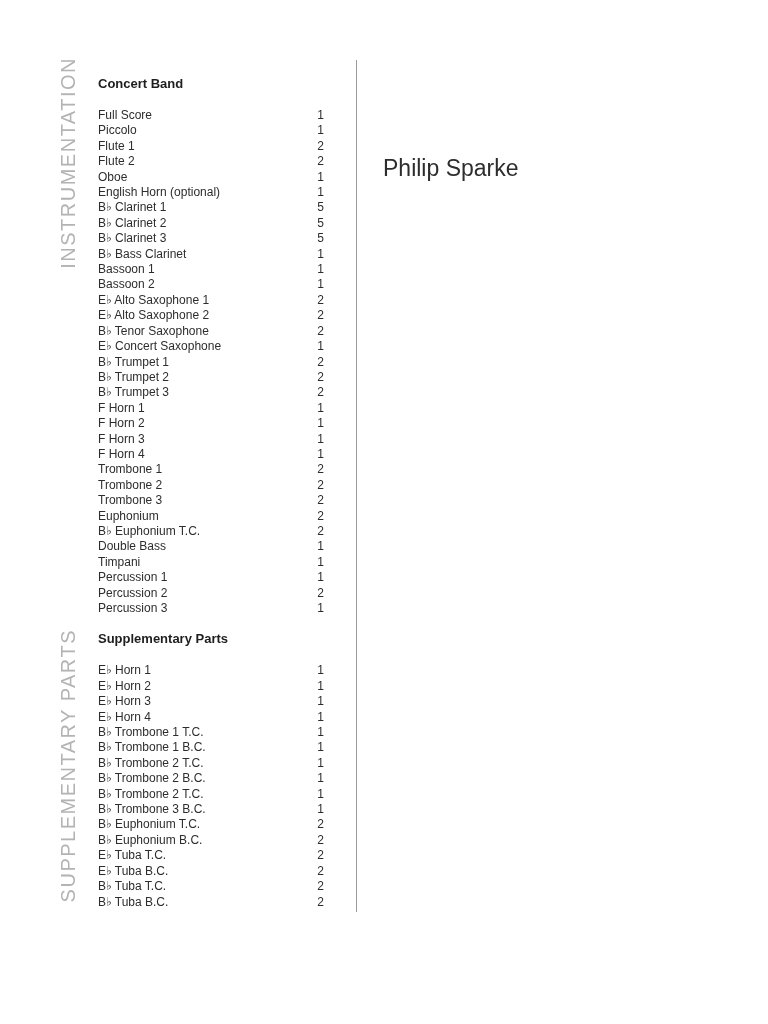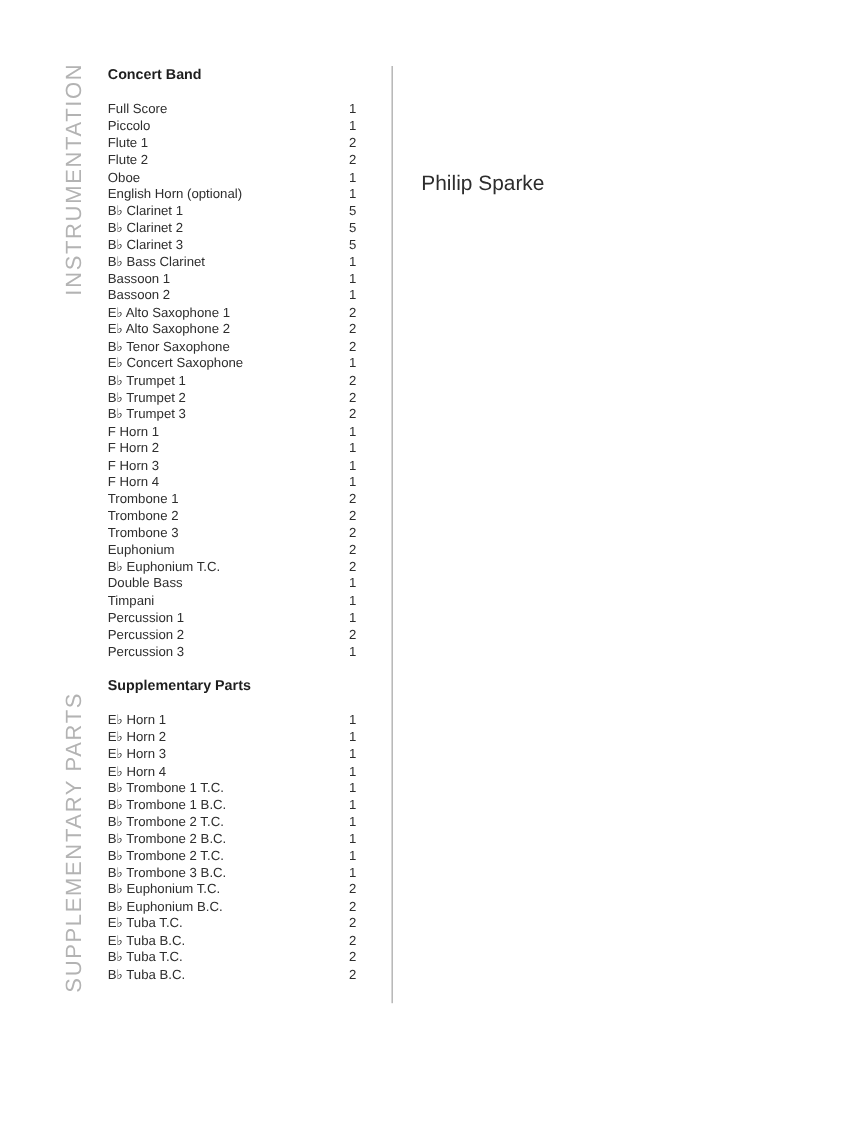--- a/index.html
+++ b/index.html
@@ -26,21 +26,21 @@
     letter-spacing: 1.5px;
     white-space: nowrap;
     user-select: none;
   }
   .vlabel.top { top: 57px; }
   .vlabel.bottom { top: 629px; }
 
   .list-col {
     position: absolute;
     left: 98px;
-    top: 60px;
+    top: 76px;
     width: 226px;
   }
   .section { margin: 0; }
   .section + .section { margin-top: 15px; }
   .section-heading {
     font-size: 13px;
     font-weight: bold;
     color: #1e1e1e;
     line-height: 15px;
     margin-bottom: 17px;
@@ -75,21 +75,21 @@
     width: 360px;
   }
   .work-title {
     font-size: 24px;
     font-weight: bold;
     color: #1b1b1b;
     line-height: 28px;
     margin: 0;
   }
   .composer {
-    font-size: 19px;
+    font-size: 23px;
     font-weight: normal;
     color: #2d2d2d;
     line-height: 22px;
     margin: 16px 0 0 0;
   }
 </style>
 </head>
 <body>
 
 <div class="page">

